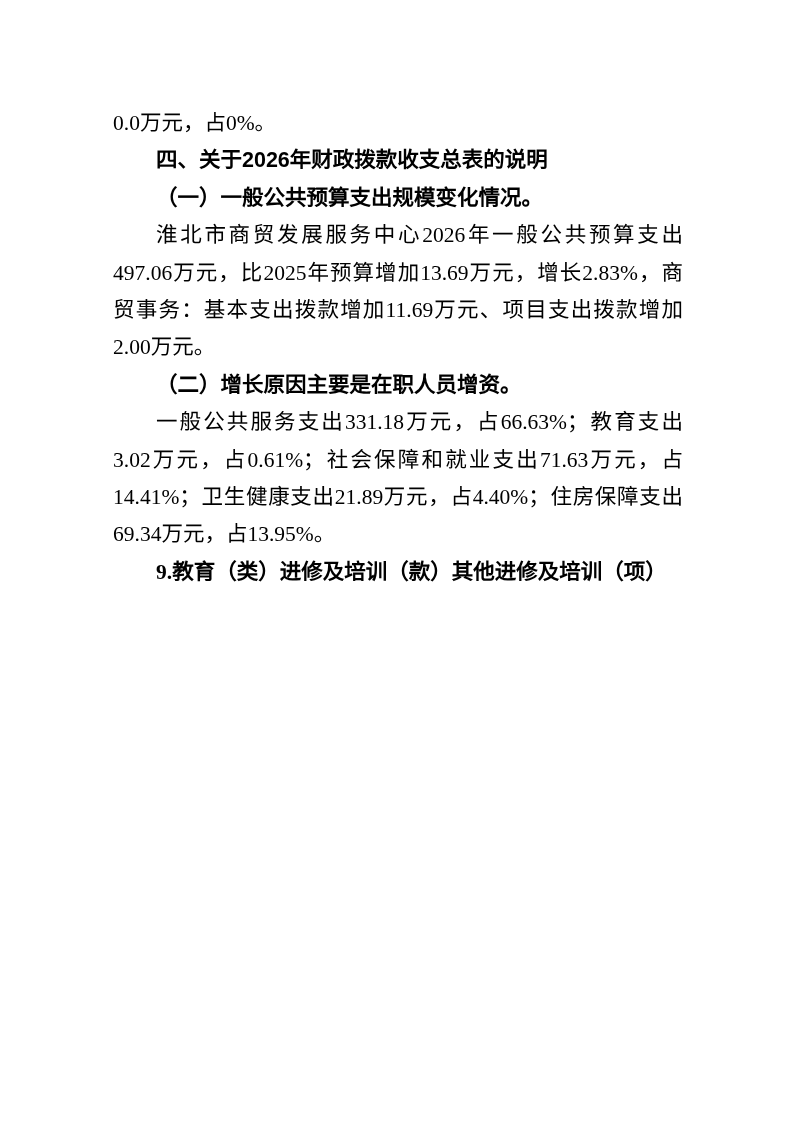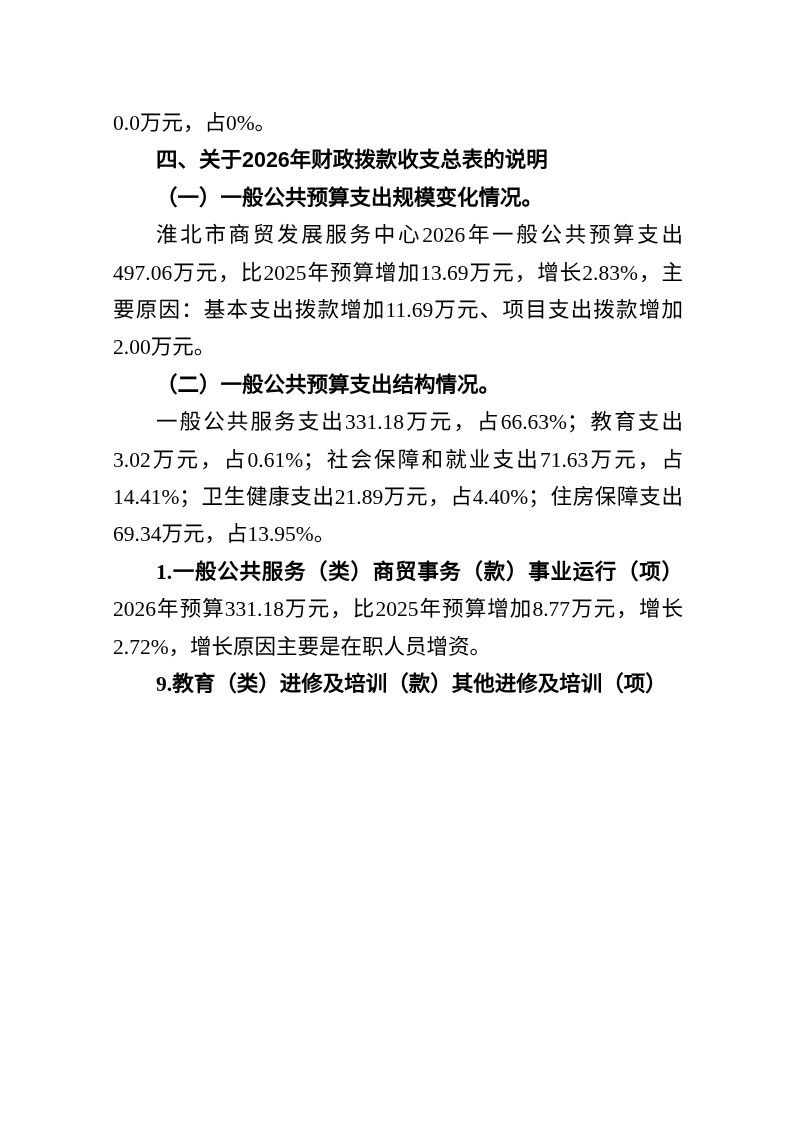--- a/index.html
+++ b/index.html
@@ -57,29 +57,26 @@
   <div class="doc">
 
     <p>0.0万元，占0%。</p>
 
     <p class="h-hei para-indent">四、关于2026年财政拨款收支总表的说明</p>
 
 
 
     <p class="h-kai para-indent">（一）一般公共预算支出规模变化情况。</p>
 
-    <p class="para-indent">淮北市商贸发展服务中心2026年一般公共预算支出497.06万元，比2025年预算增加13.69万元，增长2.83%，主要原因：基本支出拨款增加11.69万元、项目支出拨款增加2.00万元。</p>
+    <p class="para-indent">淮北市商贸发展服务中心2026年一般公共预算支出497.06万元，比2025年预算增加13.69万元，增长2.83%，商贸事务：基本支出拨款增加11.69万元、项目支出拨款增加2.00万元。</p>
 
-    <p class="h-kai para-indent">（二）一般公共预算支出结构情况。</p>
+    <p class="h-kai para-indent">（二）增长原因主要是在职人员增资。</p>
 
     <p class="para-indent">一般公共服务支出331.18万元，占66.63%；教育支出3.02万元，占0.61%；社会保障和就业支出71.63万元，占14.41%；卫生健康支出21.89万元，占4.40%；住房保障支出69.34万元，占13.95%。</p>
 
 
-    <p class="para-indent">
-      <span class="lead-bold">1.一般公共服务（类）商贸事务（款）事业运行（项）</span><span>2026年预算331.18万元，比2025年预算增加8.77万元，增长2.72%，增长原因主要是在职人员增资。</span>
-    </p>
 
     <p class="para-indent">
       <span class="lead-bold">9.教育（类）进修及培训（款）其他进修及培训（项）</span>
     </p>
 
   </div>
 </div>
 
 </body></html>

